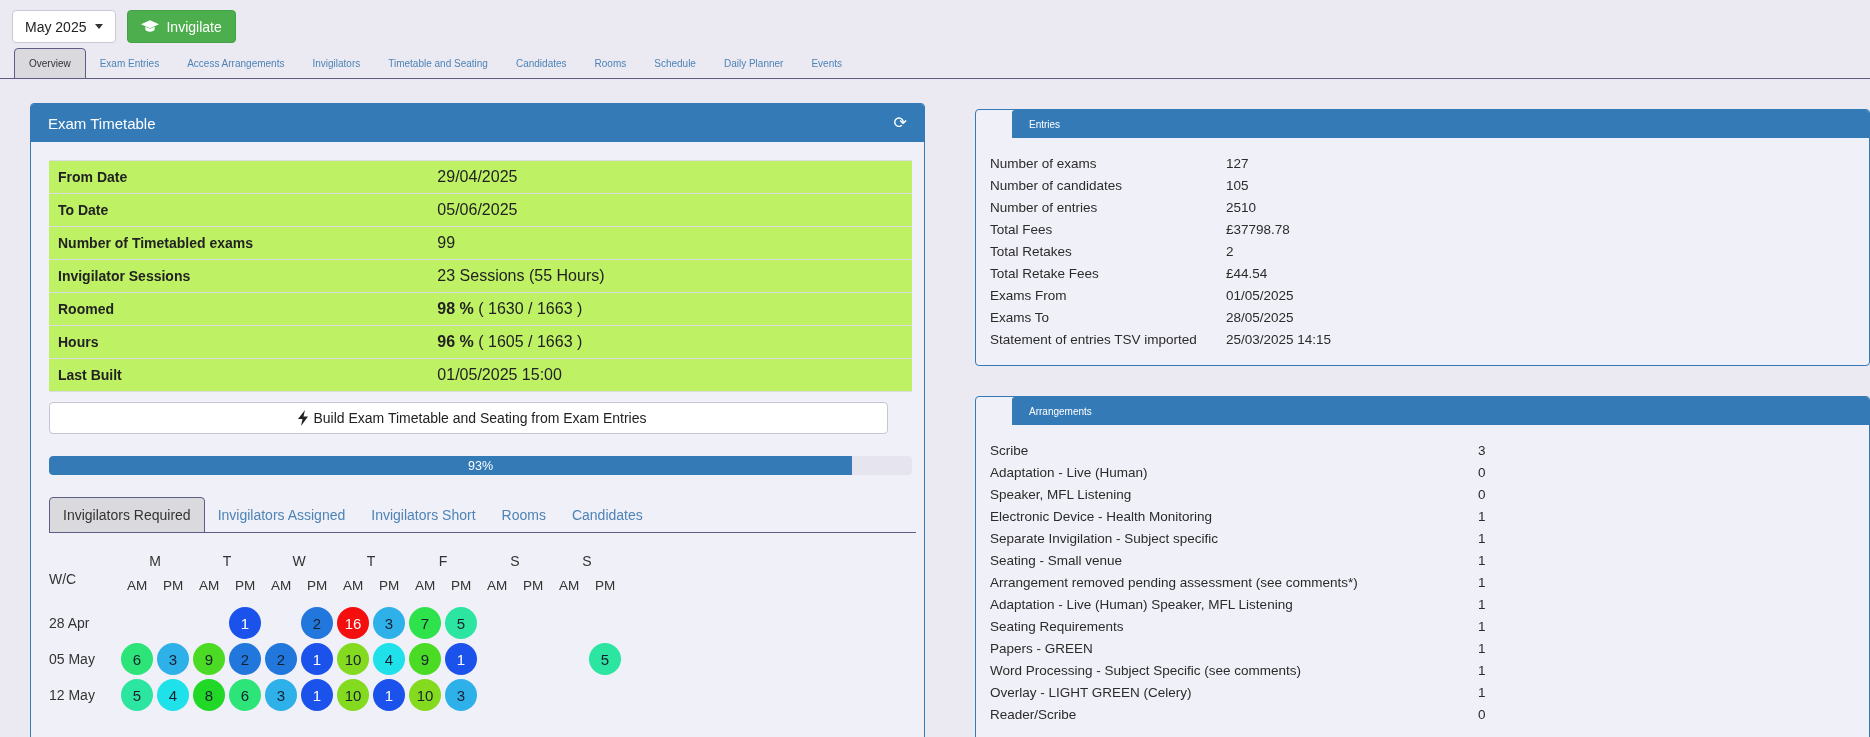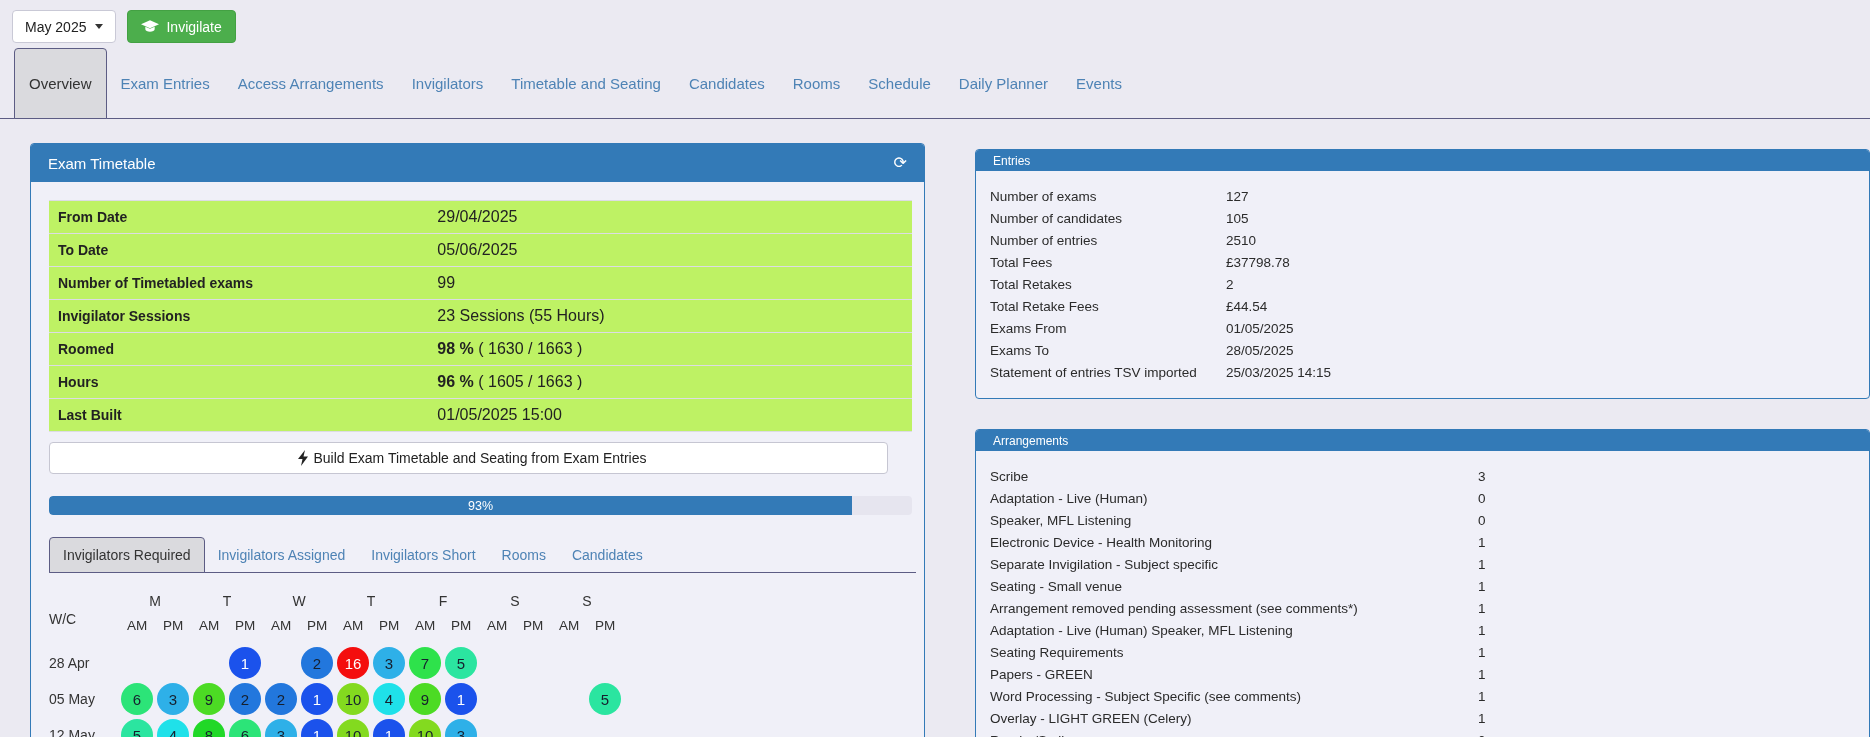--- a/index.html
+++ b/index.html
@@ -11,21 +11,21 @@
   .toolbar { padding:10px 0 0 12px; display:flex; align-items:center; }
   .btn { cursor:pointer; font-family:"Liberation Sans", sans-serif;padding-left:8px; }
   .btn-month { height:33px; padding:0 12px; background:#fff; border:1px solid #c9c9d6; border-radius:4px;
     font-size:14px; color:#222; display:inline-flex; align-items:center; gap:9px; }
   .caret { width:0; height:0; border-left:4px solid transparent; border-right:4px solid transparent; border-top:5px solid #333; }
   .btn-invigilate { height:33px; padding:0 13px; background:#4cae4c; border:1px solid #43a143; border-radius:4px;
     color:#fff; font-size:14px; display:inline-flex; align-items:center; gap:7px; margin-left:11px; }
 
   
   .tabs { margin-top:5px; padding-left:14px; border-bottom:1px solid #5c5c84; display:flex; align-items:flex-end; }
-  .tab { display:inline-block; padding:26px 14px; font-size:15px; color:#4e83b5; text-decoration:none; cursor:pointer; white-space:nowrap; }
+  .tab { display:inline-block; padding:9px 14px; font-size:10px; color:#4e83b5; text-decoration:none; cursor:pointer; white-space:nowrap; }
   .tab.active { background:#dadade; border:1px solid #5c5c84; border-radius:4px 4px 0 0; color:#333; margin-bottom:-1px; }
 
   
   .content { display:flex; padding-left:30px; margin-top:24px; gap:50px; align-items:flex-start; }
   .panel { border:1px solid #337ab7; border-radius:4px; background:#f0f0f8; }
   .panel > header { background:#337ab7; color:#fff; display:flex; align-items:center; padding:0 17px; border-radius:3px 3px 0 0; }
 
   .left-panel { width:895px; height:680px; flex:0 0 895px; }
   .left-panel > header { height:38px; font-size:15px; justify-content:space-between; }
   .refresh { font-size:16px; color:#fff; cursor:pointer; line-height:1; }
@@ -51,21 +51,21 @@
   .wcgrid { margin-top:20px; display:grid; grid-template-columns:70px repeat(14, 36px); }
   .wc-corner { grid-row:1 / 3; align-self:center; font-size:14px; color:#333; }
   .wc-day { text-align:center; font-size:14px; color:#333; height:25px; grid-column:span 2; }
   .wc-sess { text-align:center; font-size:13.5px; color:#333; height:27px; }
   .wc-week { font-size:14px; color:#333; align-self:center; }
   .wc-cell { height:36px; display:flex; align-items:center; justify-content:center; }
   .cbadge { width:32px; height:32px; border-radius:50%; display:flex; align-items:center; justify-content:center; font-size:15px; }
 
   
   .right-col { flex:0 0 895px; width:895px; margin-top:6px; }
-  .right-col .panel > header { height:21px; font-size:12px; }
+  .right-col .panel > header { height:28px; font-size:10px;margin-left:36px; }
   .stats { padding:15px 14px 14px 14px; }
   .stat-row { display:flex; line-height:22px; font-size:13.5px; color:#2b2b2b; }
   .stat-row .lbl { flex:0 0 236px; }
   .arr .stat-row .lbl { flex:0 0 488px; }
   .stat-row .val { flex:1; }
   .gap { height:30px; }
 
   .icon-svg { display:inline-block; vertical-align:middle; }
 </style>
 </head>

